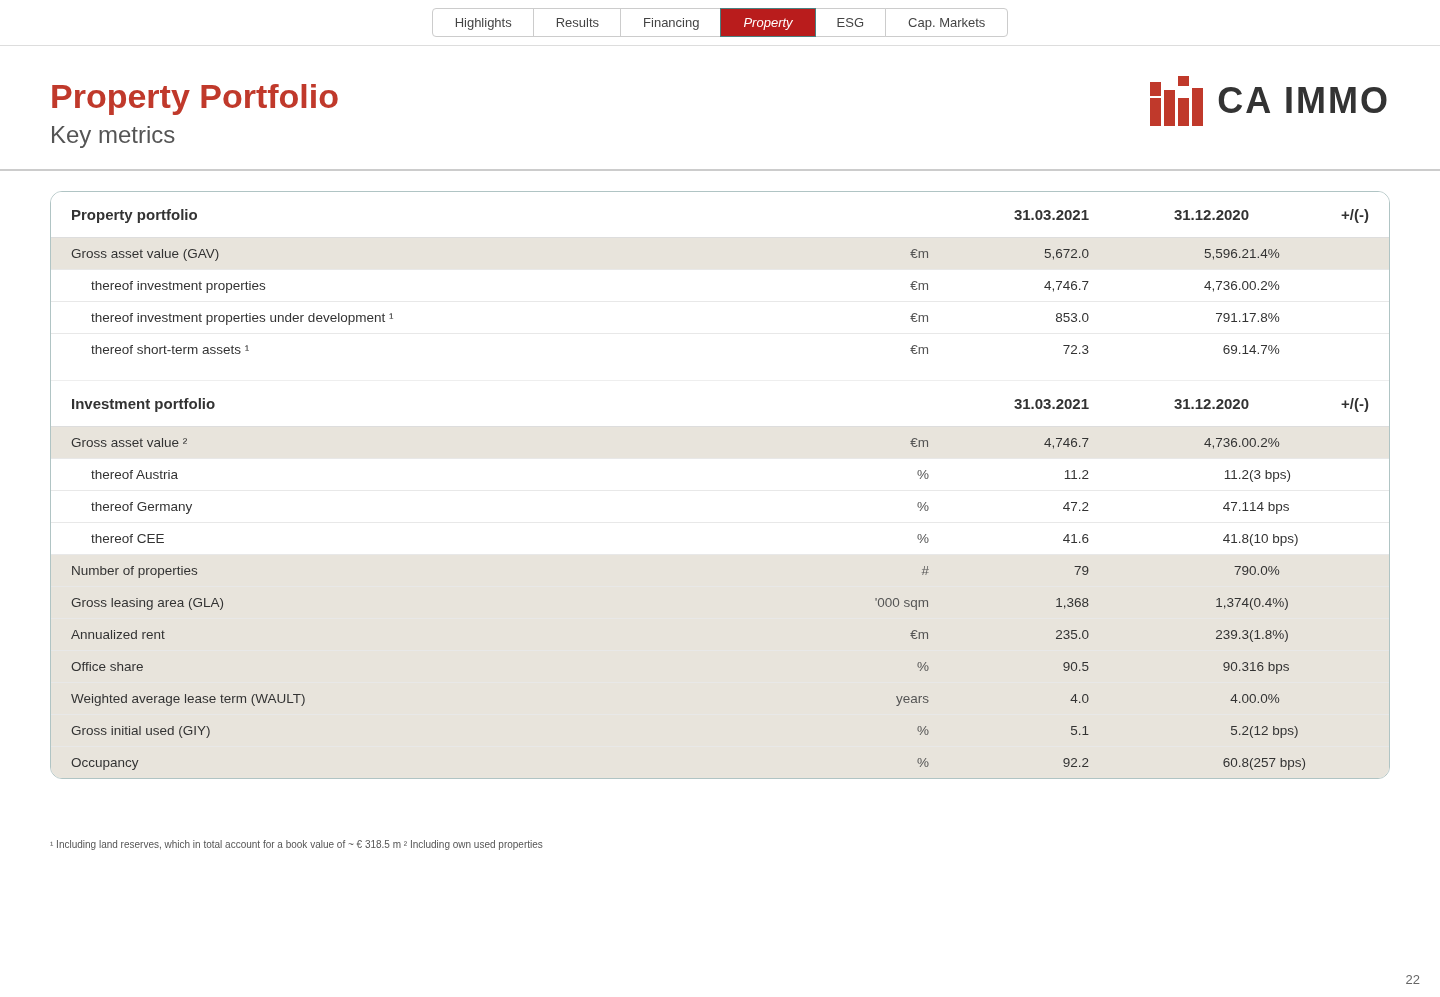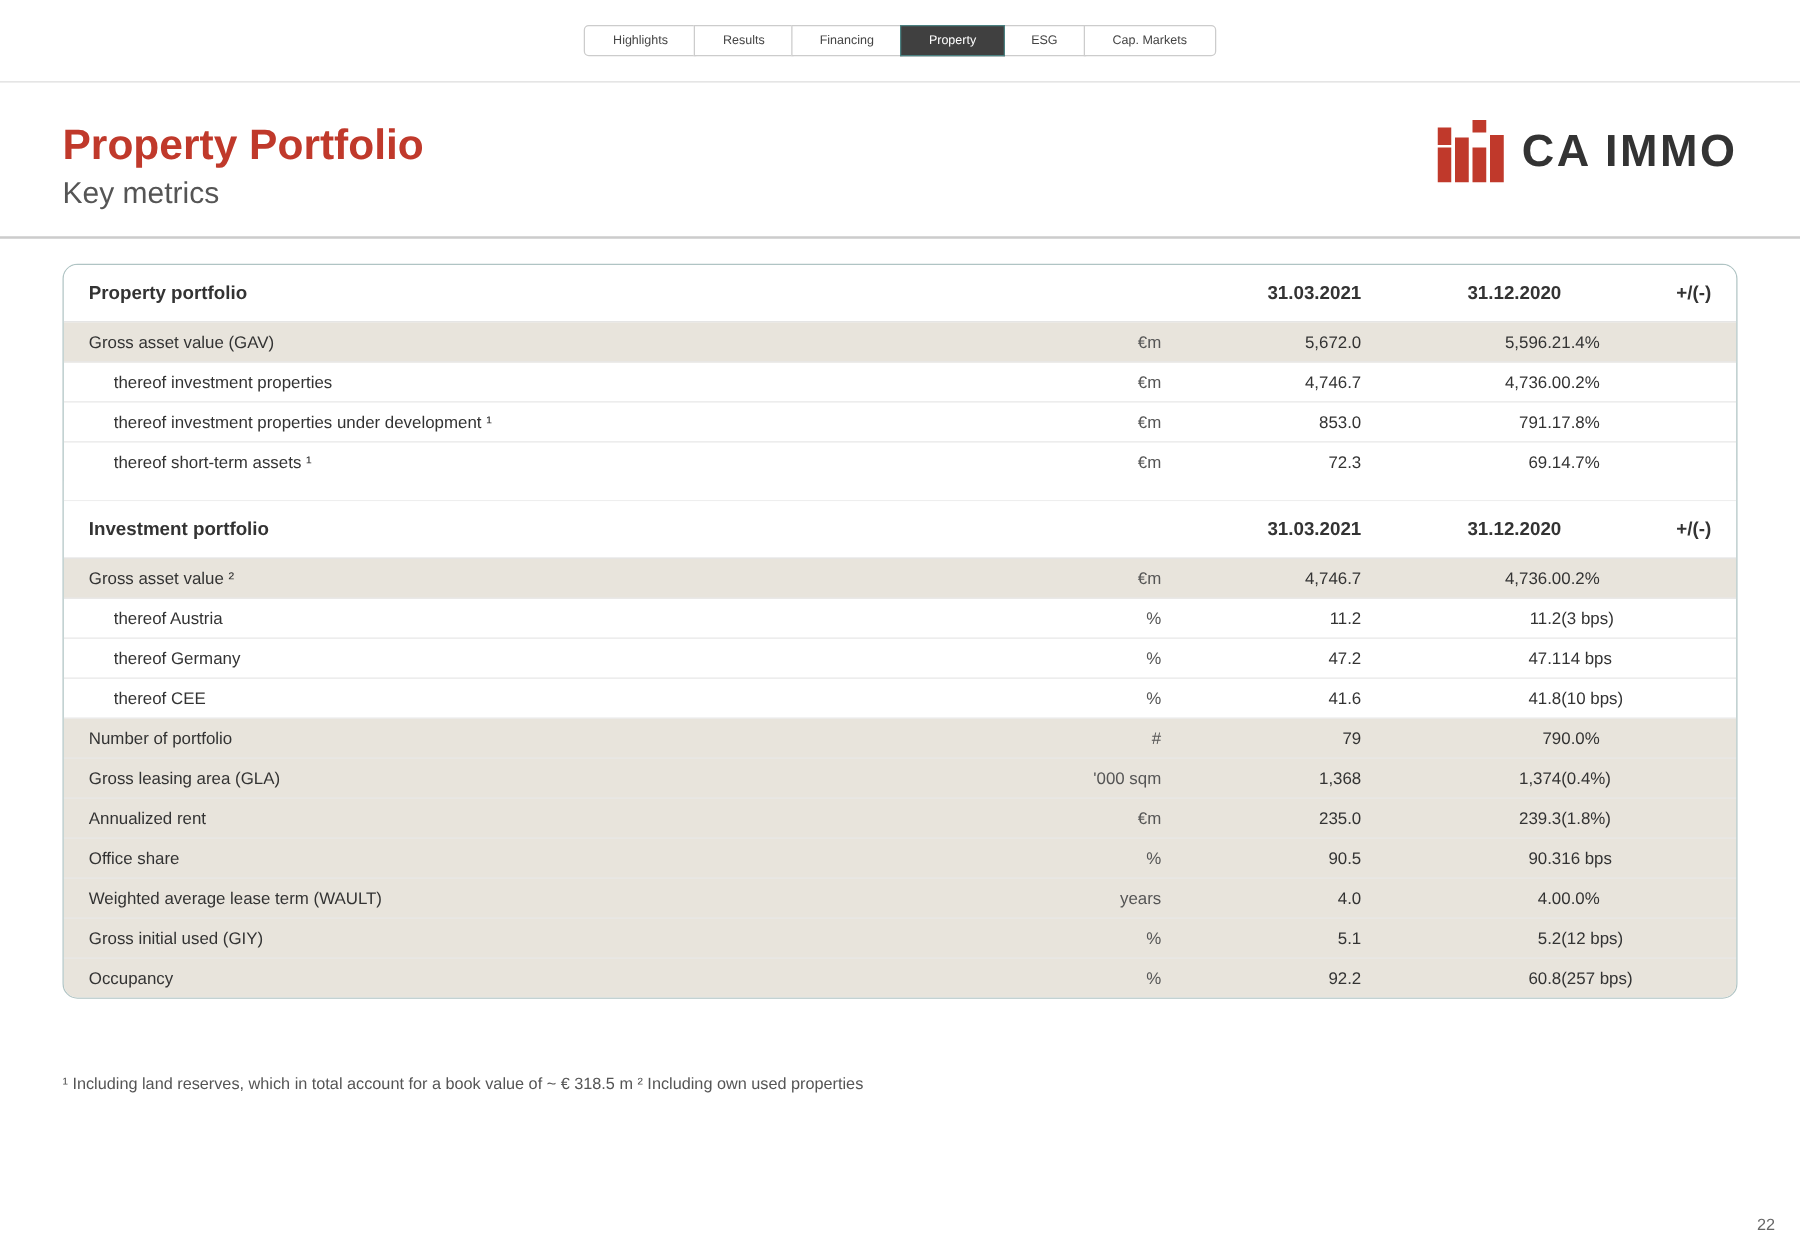--- a/index.html
+++ b/index.html
@@ -20,32 +20,33 @@
       align-items: center;
       gap: 0;
       padding: 8px 0;
       border-bottom: 1px solid #ddd;
     }
     .nav-tab {
       padding: 6px 22px;
       border: 1px solid #ccc;
       background: #fff;
       cursor: pointer;
-      font-size: 10px;
+      font-size: 13px;
       color: #444;
-      margin: 12px -1px;
+      margin: 0 -1px;
       white-space: nowrap;
     }
     .nav-tab:first-child { border-radius: 4px 0 0 4px; }
     .nav-tab:last-child { border-radius: 0 4px 4px 0; }
     .nav-tab.active {
-      background: #404040;
+      background: #b91c1c;
       color: #fff;
       border-color: #4a8080;
       z-index: 1;
+      font-style: italic;
     }
 
     
     .page-header {
       display: flex;
       justify-content: space-between;
       align-items: flex-start;
       padding: 30px 50px 20px 50px;
       border-bottom: 2px solid #ccc;
     }
@@ -130,21 +131,21 @@
 
     
     .section-gap {
       height: 16px;
       background: #fff;
       border-bottom: 1px solid #eee;
     }
 
     
     .footer-note {
-      font-size: 13px;
+      font-size: 10px;
       color: #555;
       padding: 10px 50px;
     }
 
     
     .page-number {
       position: absolute;
       bottom: 10px;
       right: 20px;
       font-size: 13px;
@@ -262,21 +263,21 @@
       <span class="col-change">14 bps</span>
     </div>
         <div class="data-row sub-row">
       <span class="col-label">thereof CEE</span>
       <span class="col-unit">%</span>
       <span class="col-val">41.6</span>
       <span class="col-val">41.8</span>
       <span class="col-change">(10 bps)</span>
     </div>
         <div class="data-row shaded">
-      <span class="col-label">Number of portfolio</span>
+      <span class="col-label">Number of properties</span>
       <span class="col-unit">#</span>
       <span class="col-val">79</span>
       <span class="col-val">79</span>
       <span class="col-change">0.0%</span>
     </div>
         <div class="data-row shaded">
       <span class="col-label">Gross leasing area (GLA)</span>
       <span class="col-unit">'000 sqm</span>
       <span class="col-val">1,368</span>
       <span class="col-val">1,374</span>

